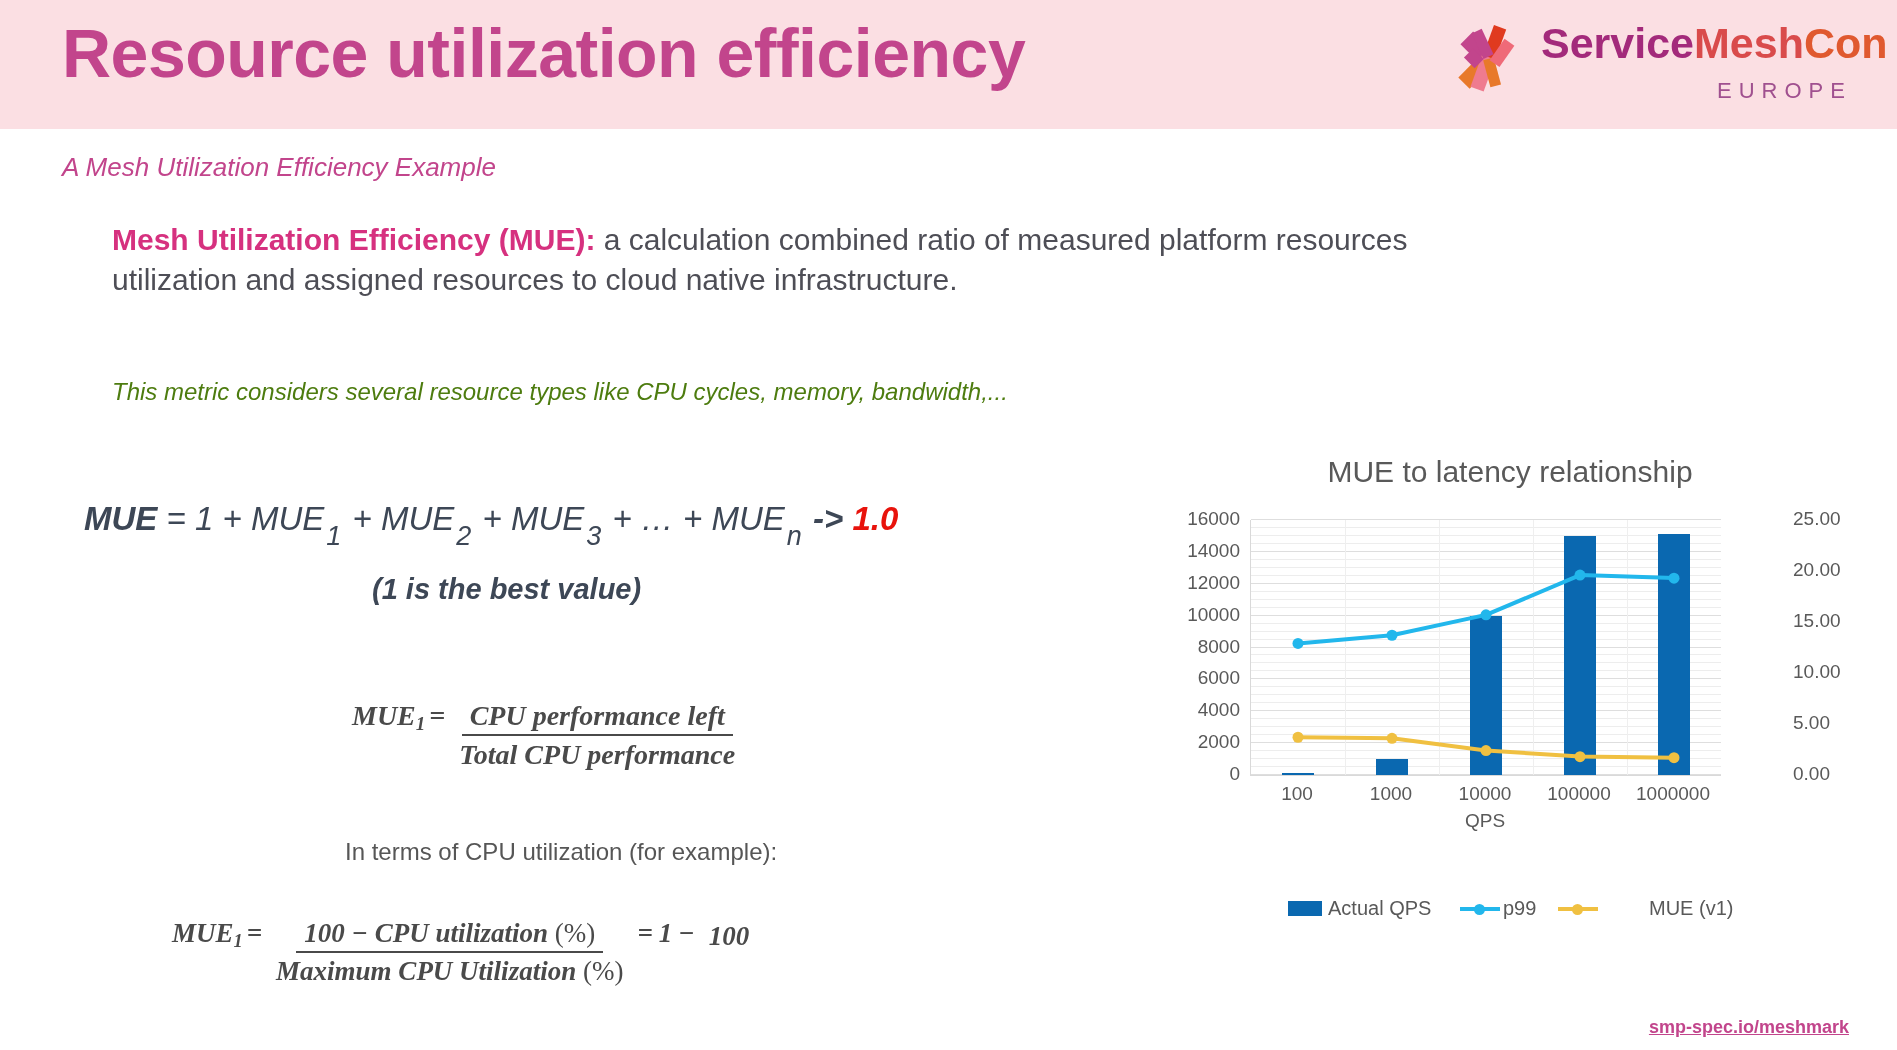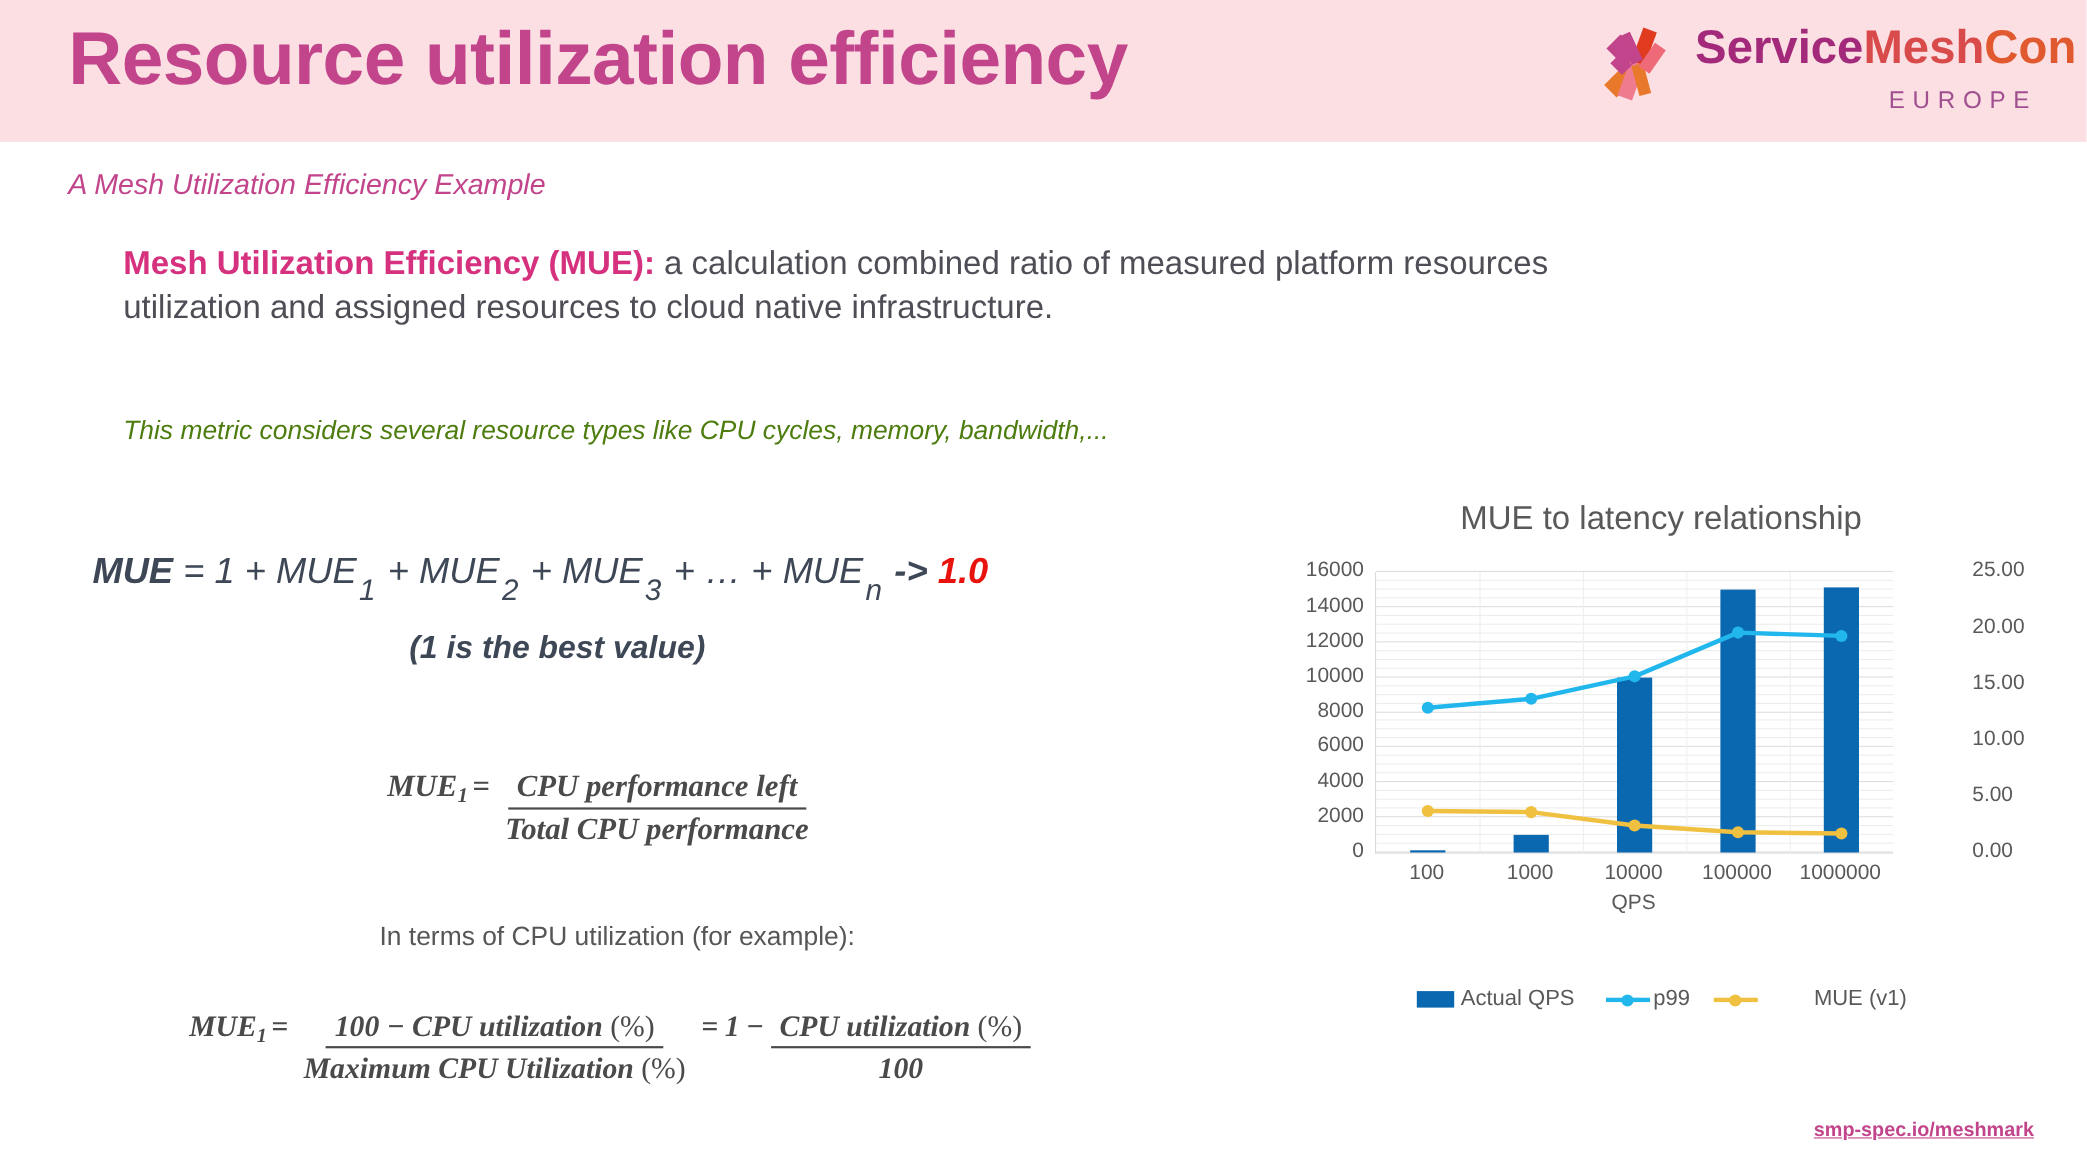--- a/index.html
+++ b/index.html
@@ -371,21 +371,20 @@
     <span class="lhs"><span>MUE</span><span class="sub1">1</span></span>
     <span>=</span>
     <span class="frac">
       <span class="num"><span>100 − CPU utilization</span> <span class="pct">(%)</span></span>
       <span class="den"><span>Maximum CPU Utilization</span> <span class="pct">(%)</span></span>
     </span>
     <span>=</span>
     <span style="margin:0 6px 0 6px">1</span>
     <span>−</span>
     <span class="frac">
-      <span class="num"><span>CPU utilization</span> <span class="pct">(%)</span></span>
       <span class="den">100</span>
     </span>
   </span>
 </div>
 
 <div class="chart-area">
   <div class="chart-title">MUE to latency relationship</div>
 
   <div class="plot" id="plot">
       <div class="gridline major" style="bottom: 0px;"></div>

